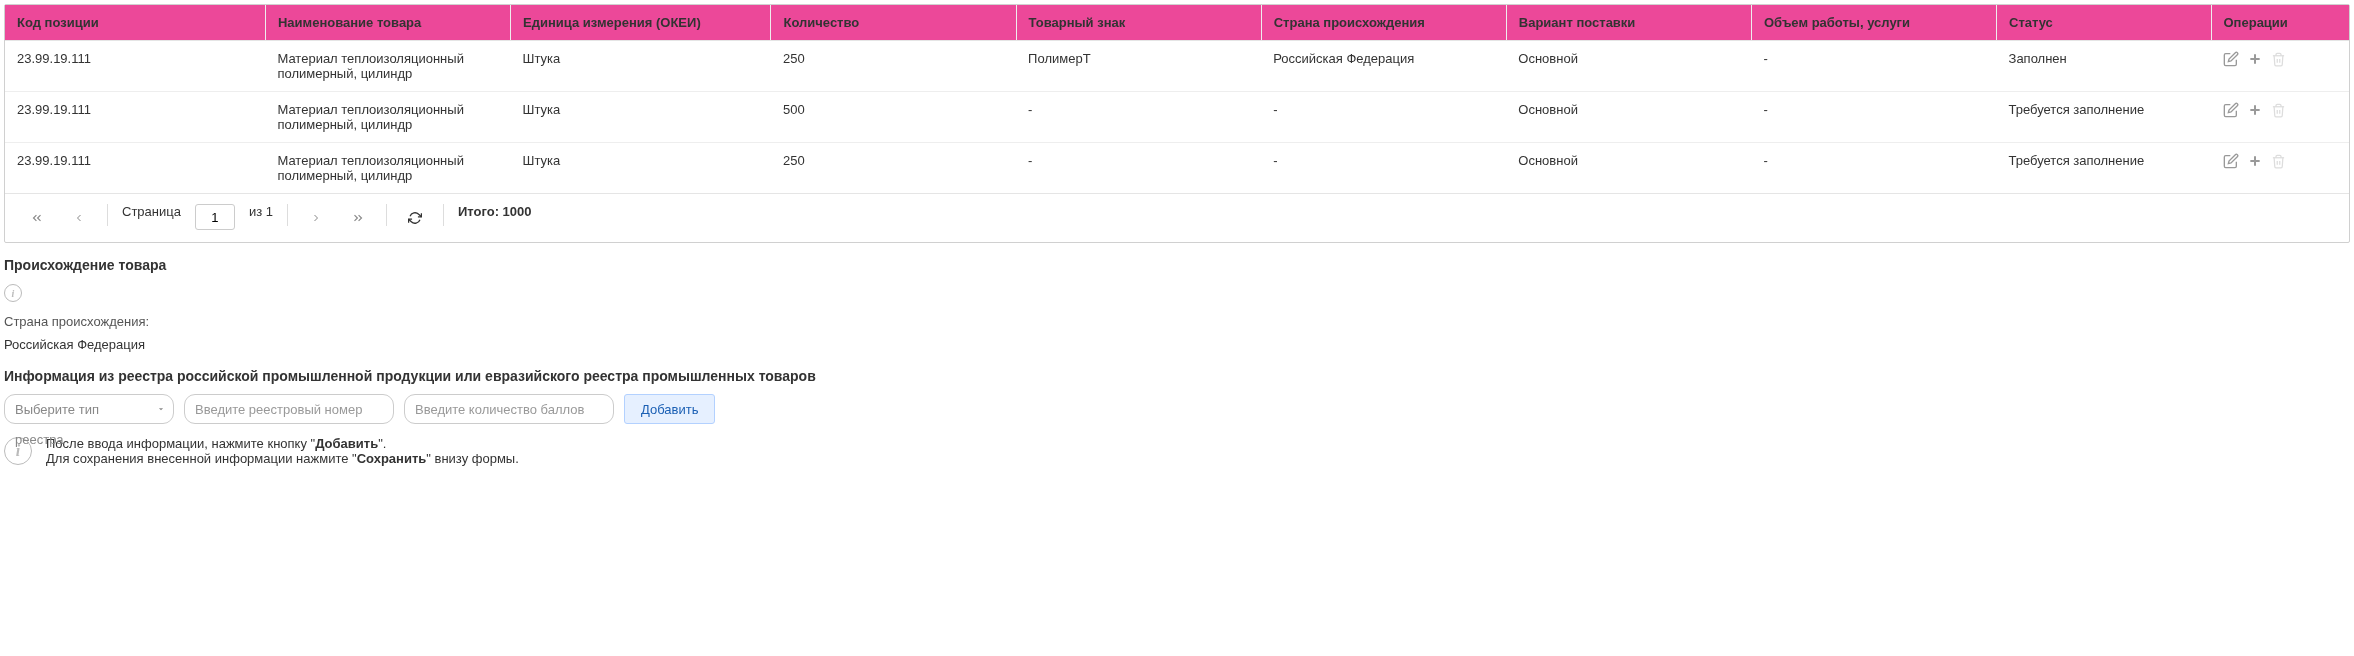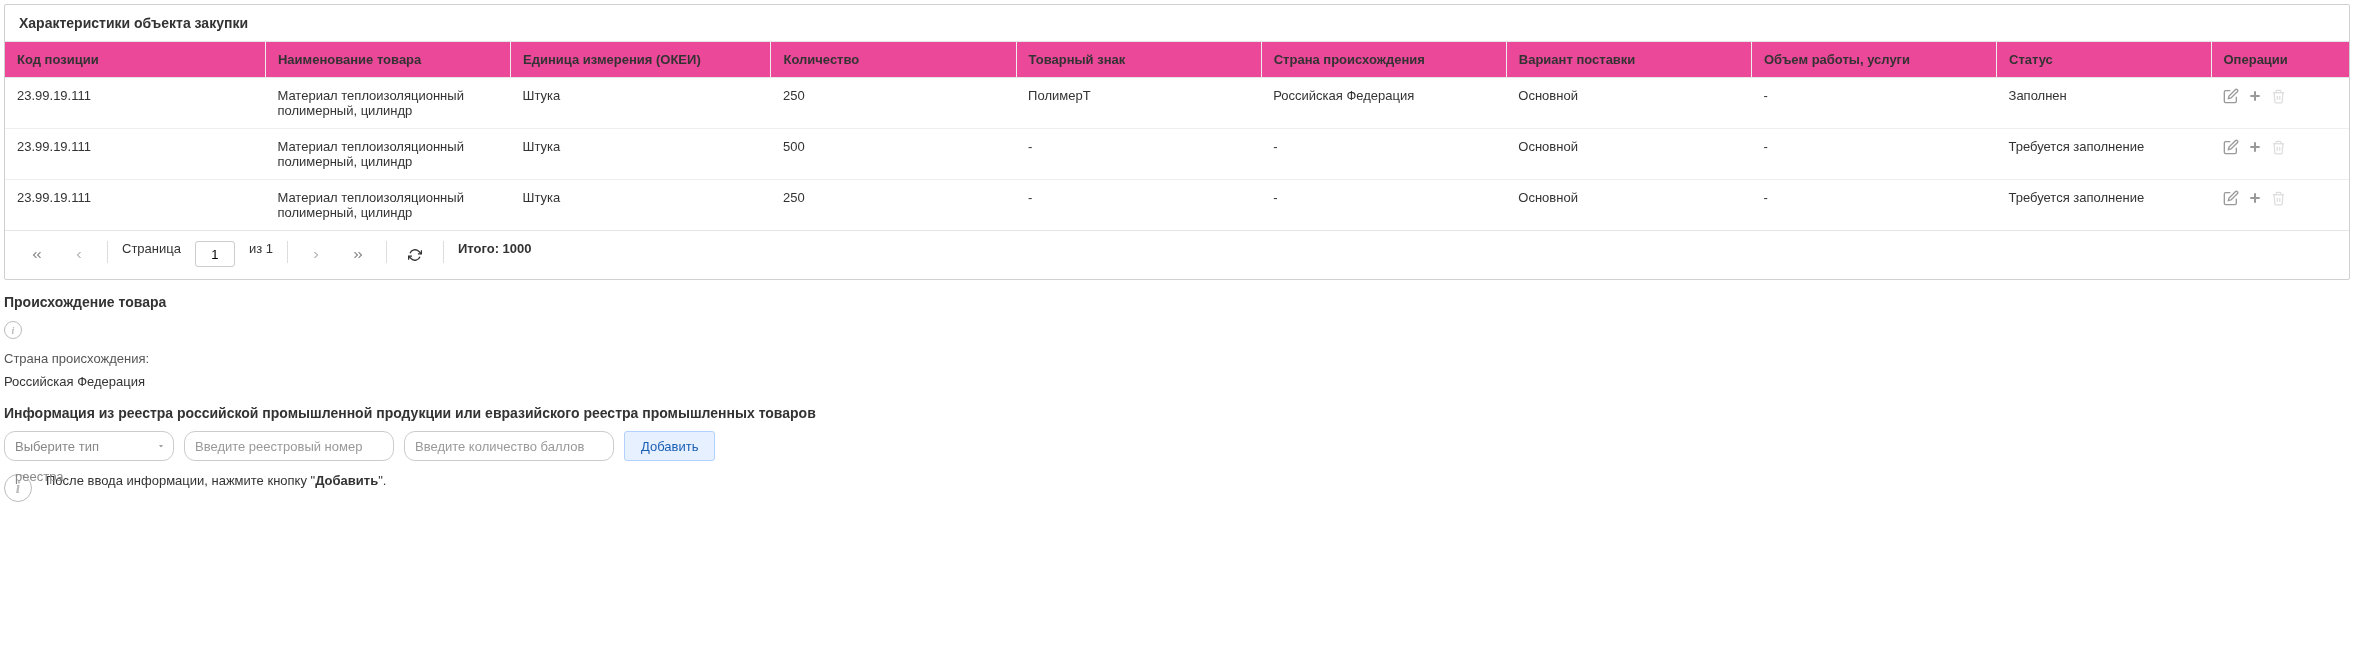--- a/index.html
+++ b/index.html
@@ -41,21 +41,20 @@
 .col-variant { width: 160px; }
 .col-volume { width: 160px; }
 .col-status { width: 140px; }
 .col-ops { width: 90px; }
 svg { display: block; }
 </style>
 </head>
 <body>
 
 <div class="panel">
-  <div class="panel-header">Характеристики объекта закупки</div>
   <table>
     <thead>
       <tr>
         <th class="col-code">Код позиции</th>
         <th class="col-name">Наименование товара</th>
         <th class="col-unit">Единица измерения (ОКЕИ)</th>
         <th class="col-qty">Количество</th>
         <th class="col-brand">Товарный знак</th>
         <th class="col-country">Страна происхождения</th>
         <th class="col-variant">Вариант поставки</th>
@@ -228,14 +227,15 @@
       </span>
   </div>
   <input class="text-input" style="width: 210px;" placeholder="Введите реестровый номер">
   <input class="text-input" style="width: 210px;" placeholder="Введите количество баллов">
   <button class="btn-primary">Добавить</button>
 </div>
 <div class="hint-row">
   <span class="info-icon big">i</span>
   <div>
     <div><span>После ввода информации, нажмите кнопку "</span><b>Добавить</b><span>".</span></div>
+    <div><span>Для сохранения внесенной информации нажмите "</span><b>Сохранить</b><span>" внизу формы.</span></div>
   </div>
 </div>
 
 </body></html>

